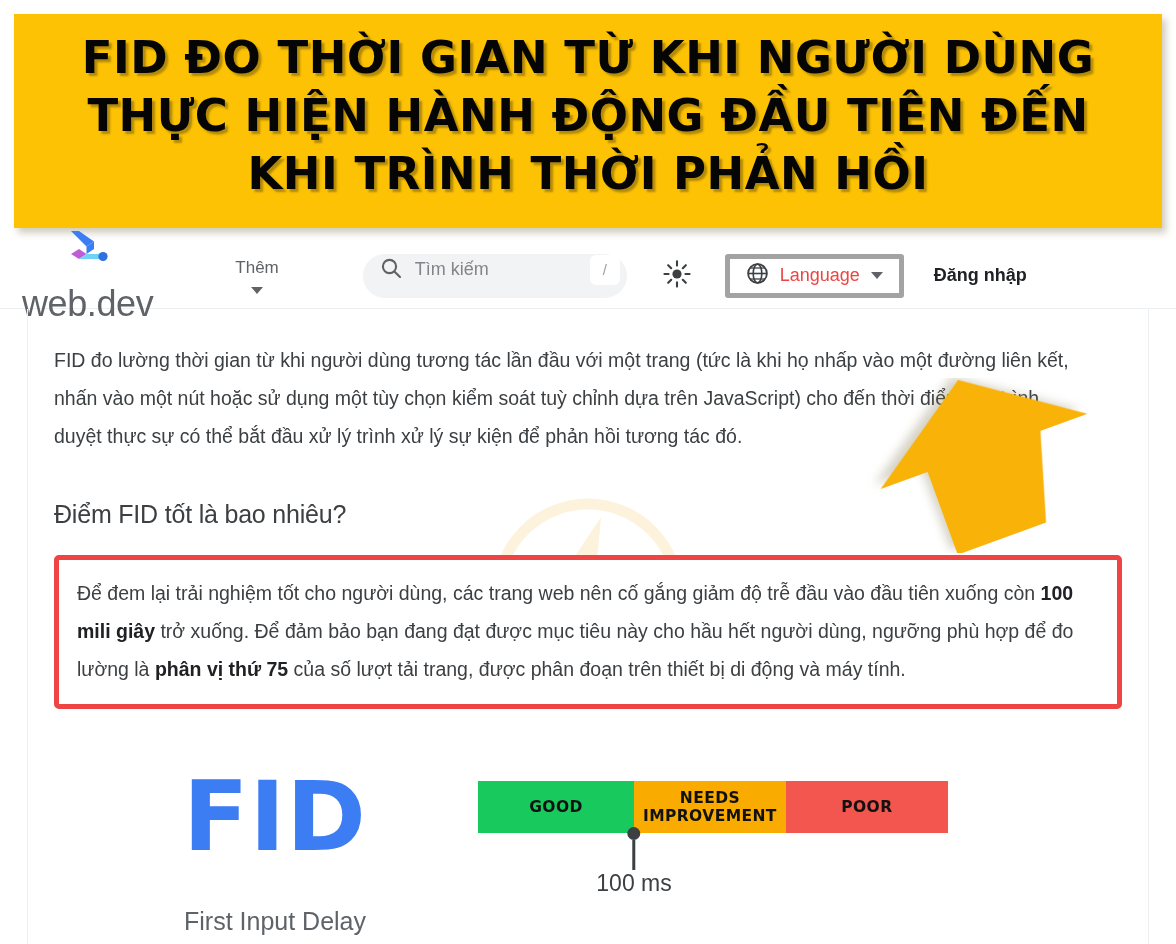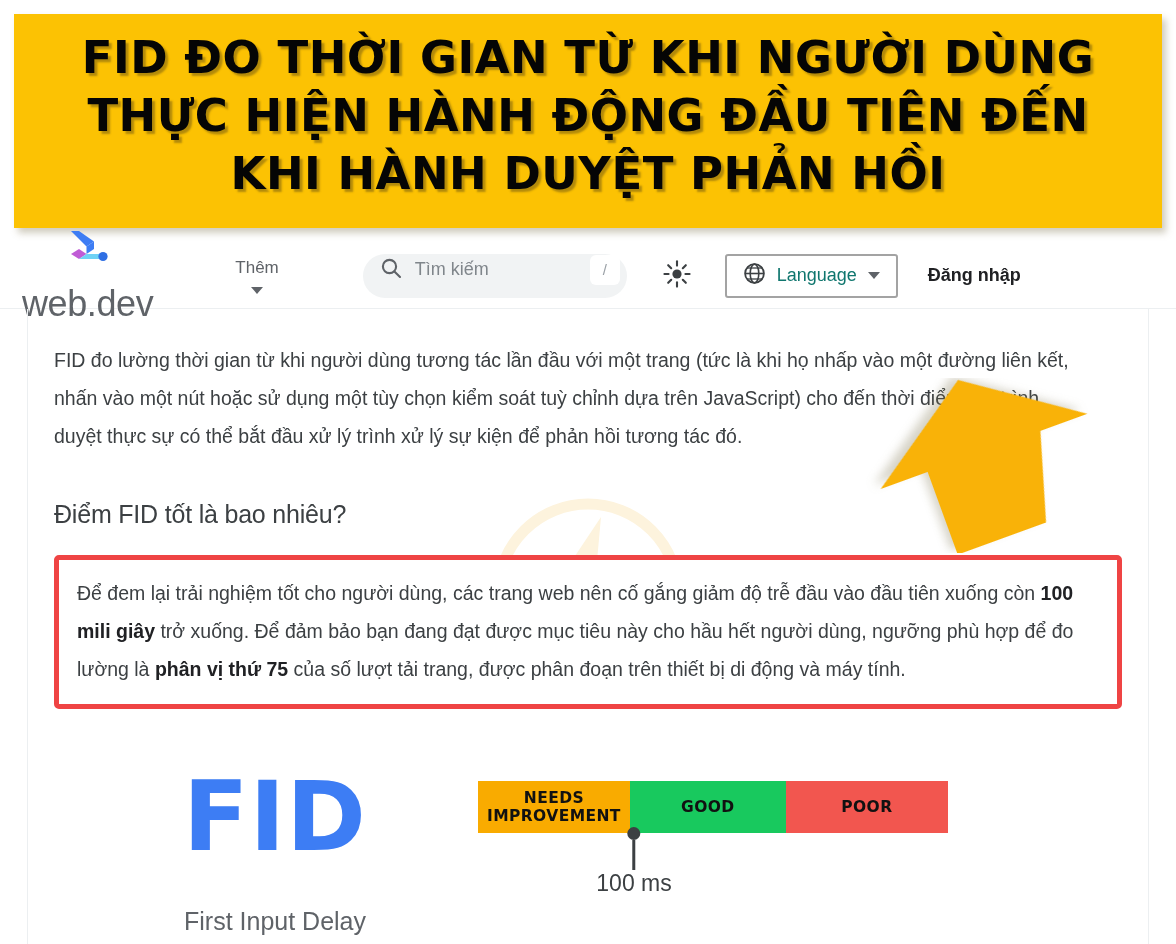--- a/index.html
+++ b/index.html
@@ -138,28 +138,28 @@
   .theme-btn {
     margin-left: 30px;
     width: 40px; height: 40px;
     display: flex; align-items: center; justify-content: center;
     cursor: pointer;
   }
 
   .lang-btn {
     margin-left: 28px;
     height: 44px;
-    border: 2px solid #a3a3a3;
+    border: 5px solid #a3a3a3;
     border-radius: 3px;
     display: flex;
     align-items: center;
     gap: 11px;
     padding: 0 16px;
     cursor: pointer;
-    color: #0f766e;
+    color: #ef4444;
     font-size: 18px;
     white-space: nowrap;
   }
 
   .signin {
     margin-left: 30px;
     color: #202124;
     font-size: 18px;
     font-weight: 600;
     cursor: pointer;
@@ -342,21 +342,21 @@
   }
 </style>
 </head>
 <body>
 
 <div id="page">
 
   <div class="banner">
     <div class="banner-line">FID ĐO THỜI GIAN TỪ KHI NGƯỜI DÙNG</div>
     <div class="banner-line">THỰC HIỆN HÀNH ĐỘNG ĐẦU TIÊN ĐẾN</div>
-    <div class="banner-line">KHI HÀNH DUYỆT PHẢN HỒI</div>
+    <div class="banner-line">KHI TRÌNH THỜI PHẢN HỒI</div>
   </div>
 
   <div class="site">
 
     <div class="nav">
 
       <div class="brand">
         <span class="logo-mark">
           <svg width="42" height="40" viewBox="0 0 42 40">
             <path d="M4 4 L12 4 L27 14.5 L19.5 19.5 Z" fill="#3d7df4"></path>
@@ -445,22 +445,22 @@
 
         <div class="figure">
 
           <div class="fid-block">
             <div class="fid-word">FID</div>
             <div class="fid-sub">First Input Delay</div>
           </div>
 
           <div class="meter-block">
             <div class="meter">
+              <div class="seg seg-good">GOOD</div>
               <div class="seg seg-ni">NEEDS IMPROVEMENT</div>
-              <div class="seg seg-good">GOOD</div>
               <div class="seg seg-poor">POOR</div>
             </div>
             <div class="markers">
               <div class="marker" style="left:33.2%">
                 <span class="dot"></span>
                 <span class="stem"></span>
                 <span class="mlabel">100 ms</span>
               </div>
             </div>
           </div>

